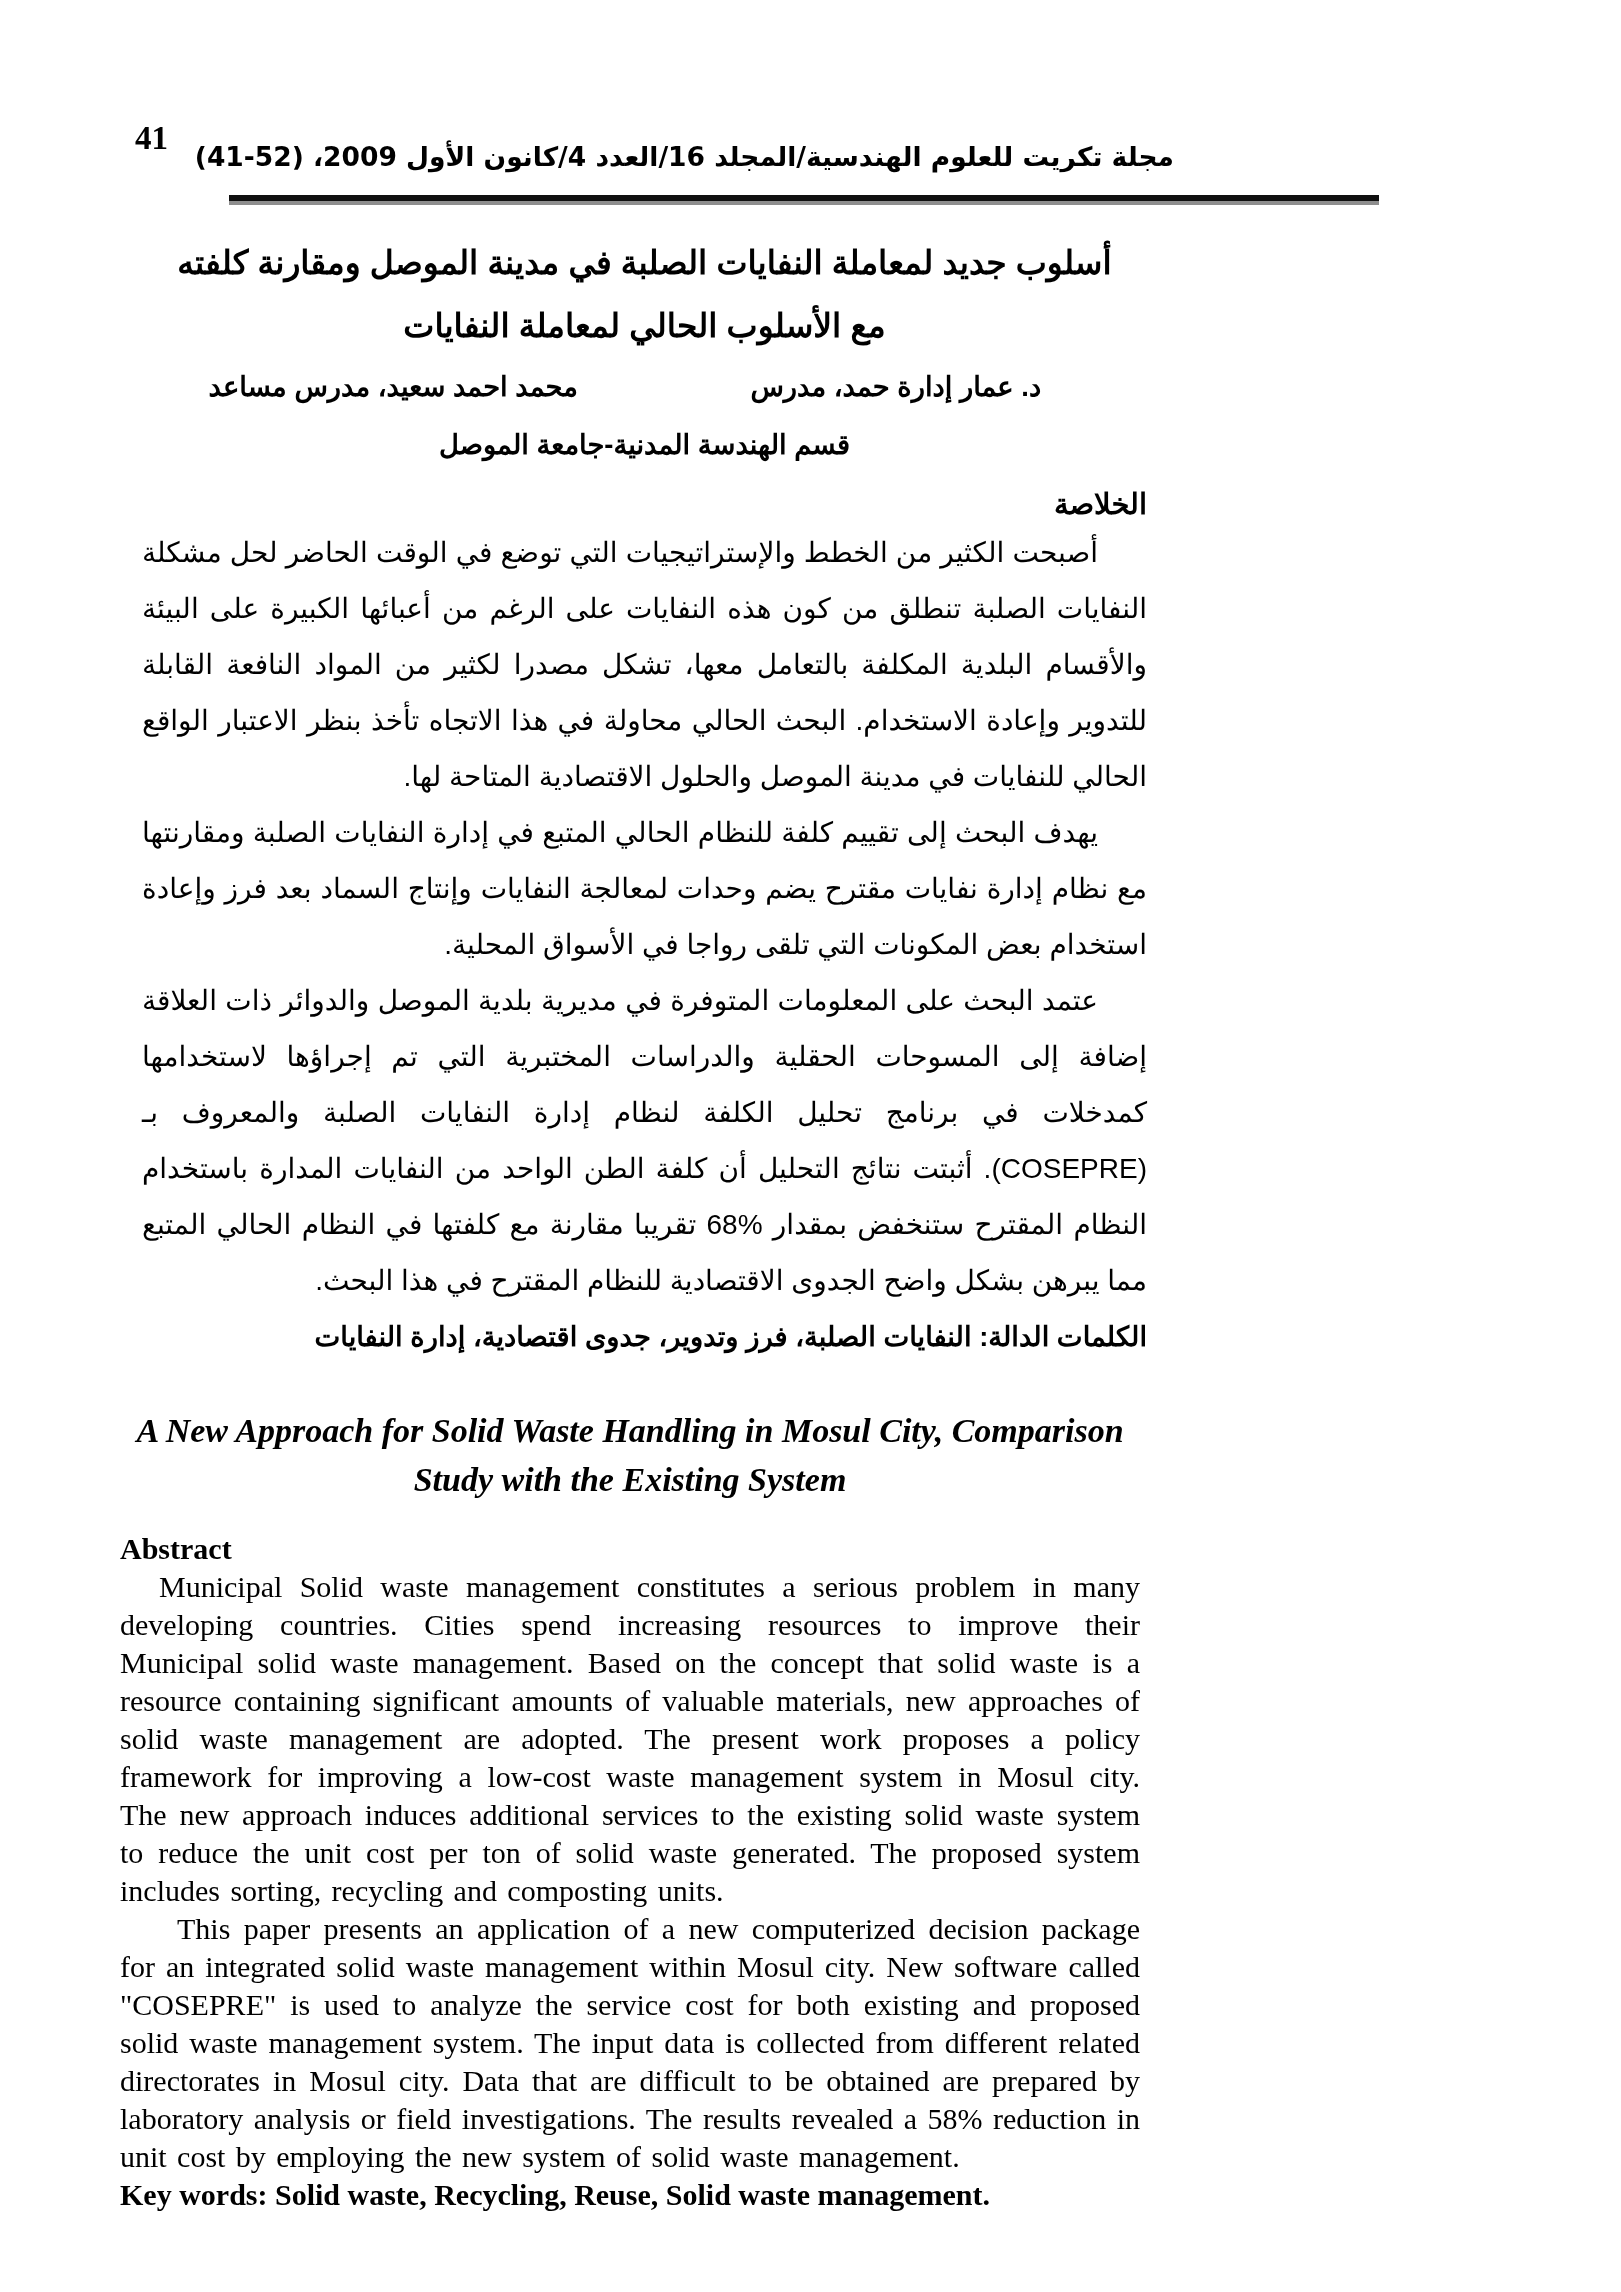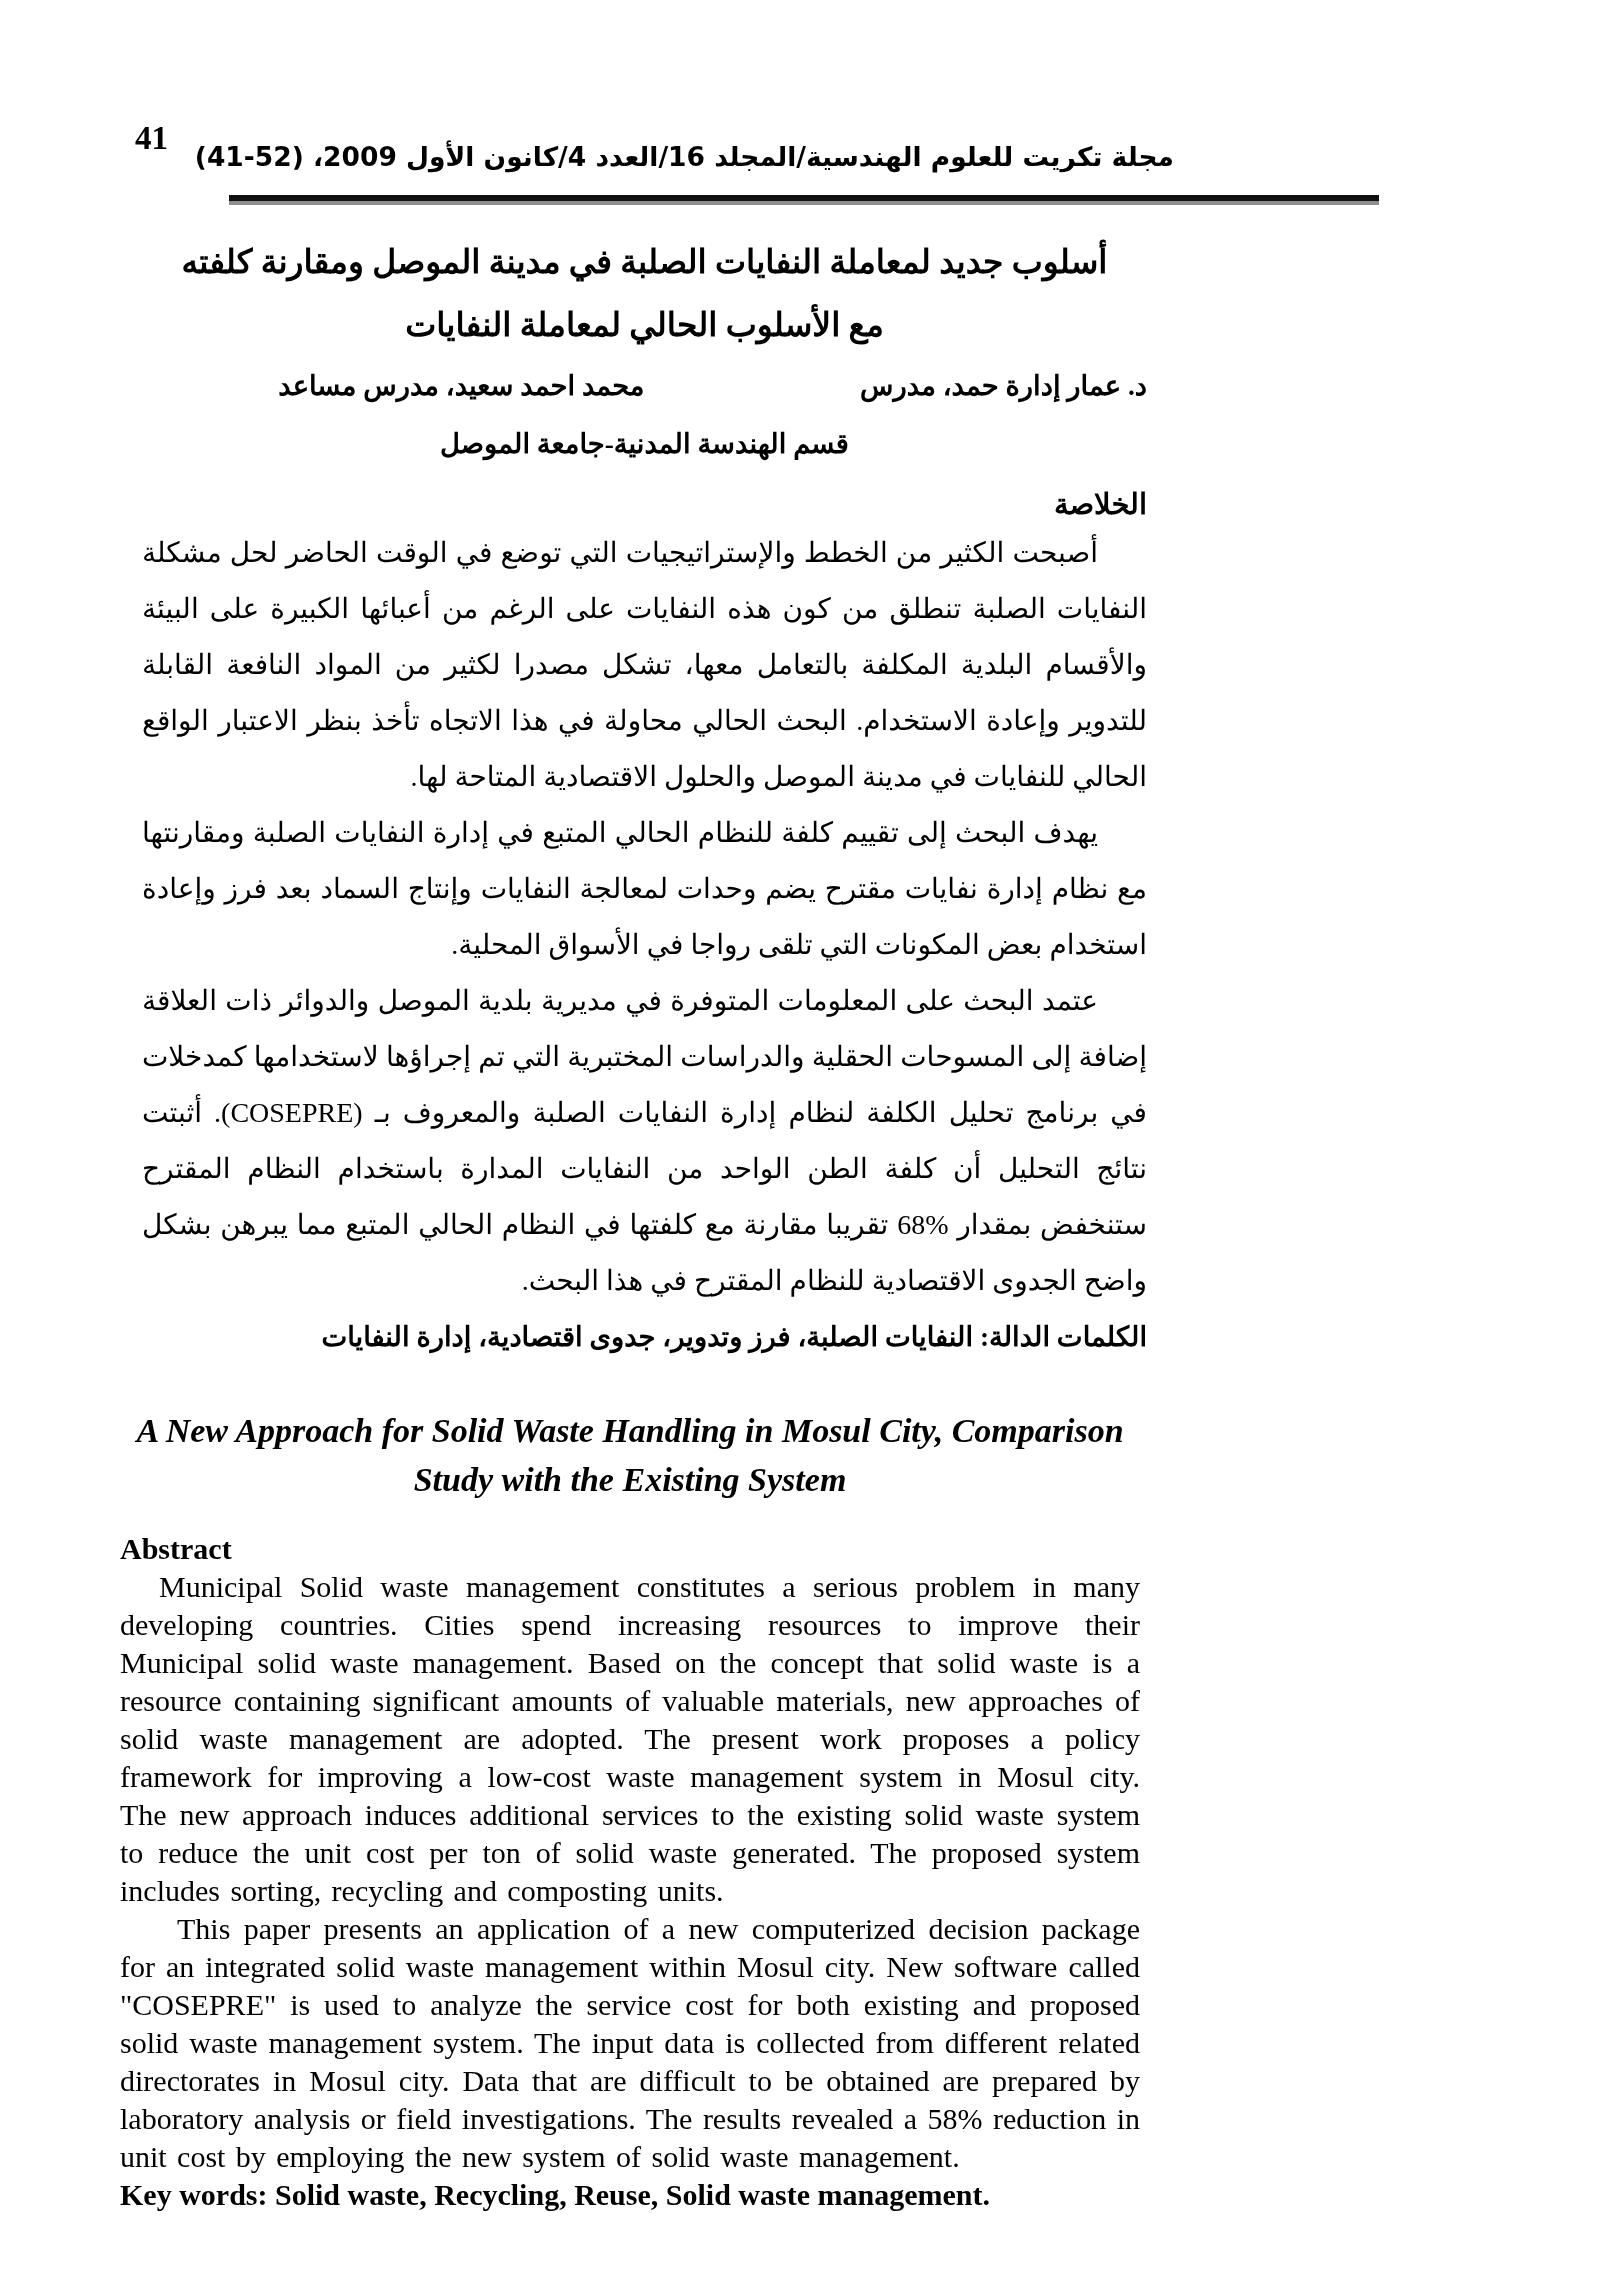--- a/index.html
+++ b/index.html
@@ -42,36 +42,36 @@
   .header-rule .rule-gray  { height: 3.9px; background: #8e8e8e; }
 
   
   .main { padding-top: 231px; }
 
   
   .arabic-block {
     direction: rtl;
     padding-right: 232px;
     padding-left: 142px;
-    font-family: Liberation Serif, serif;
+    font-family: Liberation Sans, sans-serif;
   }
   .ar-title {
     text-align: center;
     font-weight: bold;
     font-size: 33px;
     line-height: 63px;
   }
   .authors-row {
     display: flex;
     margin-top: 9.8px;
     font-weight: bold;
     font-size: 27.4px;
     line-height: 39px;
   }
-  .authors-row .author { flex: 1 1 50%; }
+  .authors-row .author { flex: 1 1 50%; text-align: center; }
   .affiliation {
     text-align: center;
     font-weight: bold;
     font-size: 27.4px;
     line-height: 39px;
     margin-top: 19.6px;
   }
   .ar-abstract-heading {
     text-align: right;
     font-weight: bold;

